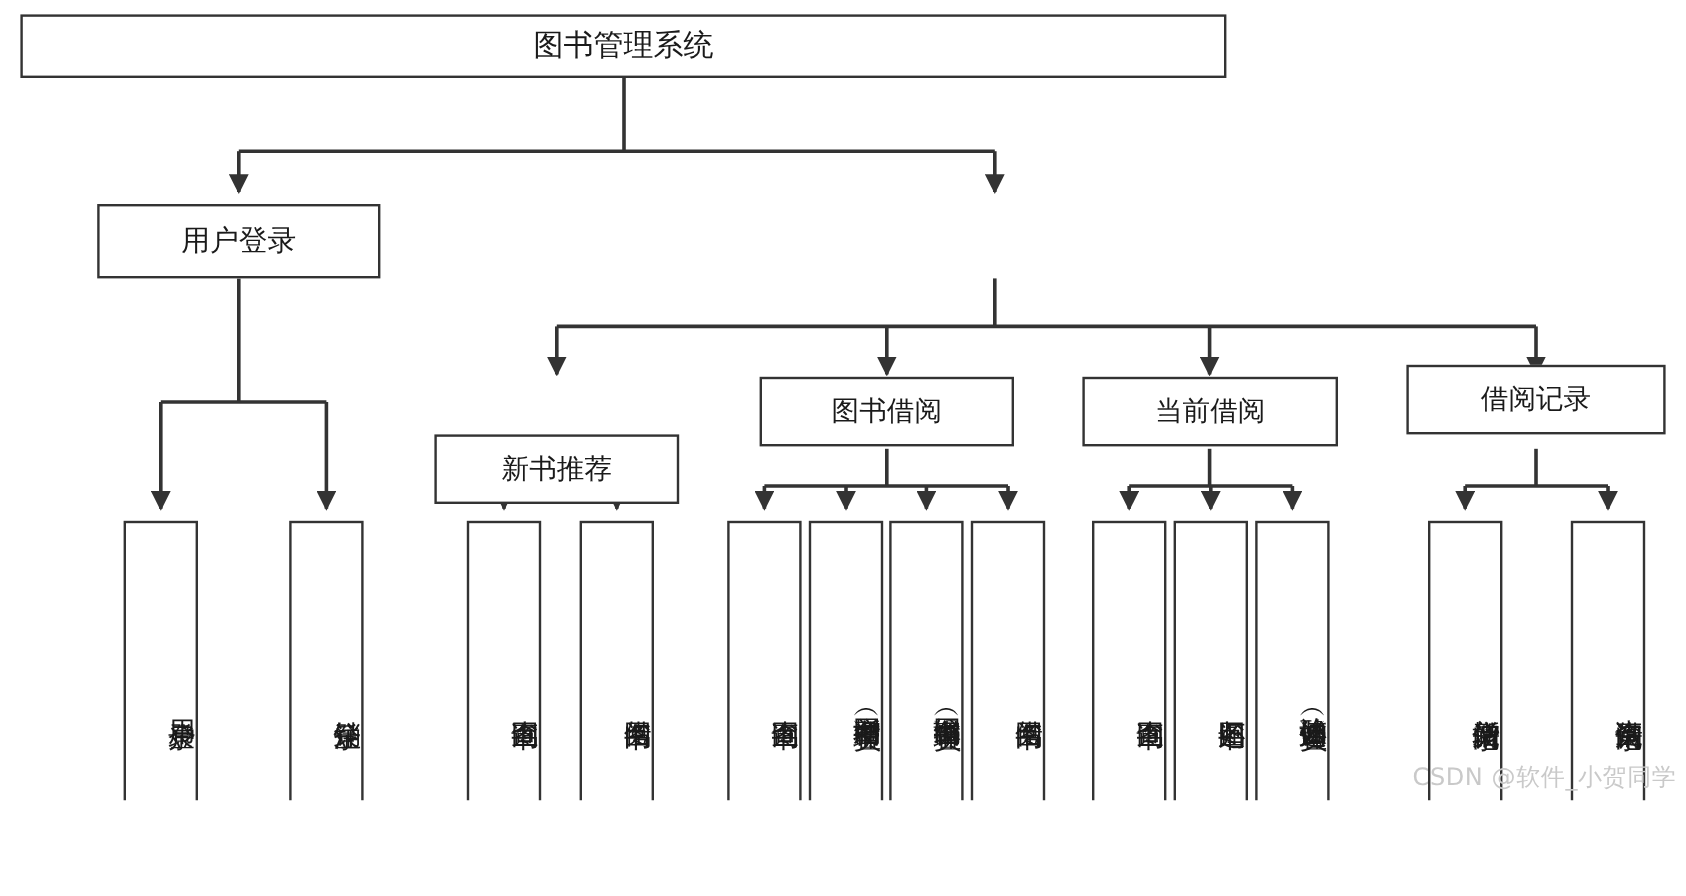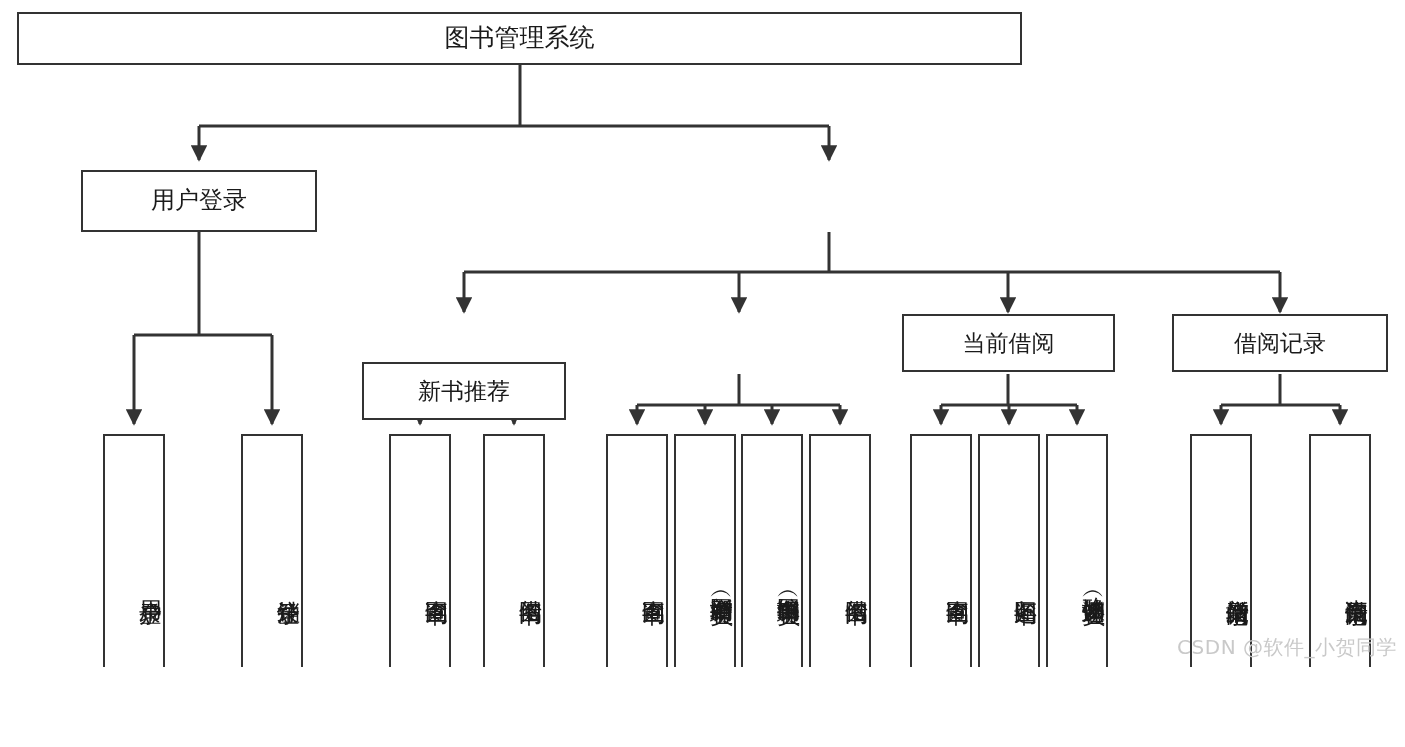--- a/index.html
+++ b/index.html
@@ -123,22 +123,23 @@
       <path d="M 1221 405 L 1221 424" marker-end="url(#arrow)"></path>
       <path d="M 1340 405 L 1340 424" marker-end="url(#arrow)"></path>
     </g>
   </svg>
 
   <div class="node root" style="left:17px; top:12px; width:1005px; height:53px;">图书管理系统</div>
 
   <div class="node lvl1" style="left:81px; top:170px; width:236px; height:62px;">用户登录</div>
 
   <div class="node lvl2" style="left:362px; top:314px; width:204px; height:58px;margin-top:48px;">新书推荐</div>
+  <div class="node lvl2" style="left:633px; top:314px; width:212px; height:58px;">图书借阅</div>
   <div class="node lvl2" style="left:902px; top:314px; width:213px; height:58px;text-align:center;">当前借阅</div>
-  <div class="node lvl2" style="left:1172px; top:314px; width:216px; height:58px;">借阅记录</div>
+  <div class="node lvl2" style="left:1172px; top:304px; width:216px; height:58px;">借阅记录</div>
 
   <div class="node leaf" style="left:103px; top:434px; width:62px; height:299px;">用户登录</div>
   <div class="node leaf" style="left:241px; top:434px; width:62px; height:299px;">注销登录</div>
 
   <div class="node leaf" style="left:389px; top:434px; width:62px; height:299px;">查询图书</div>
   <div class="node leaf" style="left:483px; top:434px; width:62px; height:299px;">借阅图书</div>
 
   <div class="node leaf" style="left:606px; top:434px; width:62px; height:299px;">查询图书</div>
   <div class="node leaf tall" style="left:674px; top:434px; width:62px; height:299px;">新增图书（管理员）</div>
   <div class="node leaf tall" style="left:741px; top:434px; width:62px; height:299px;">编辑图书（管理员）</div>

